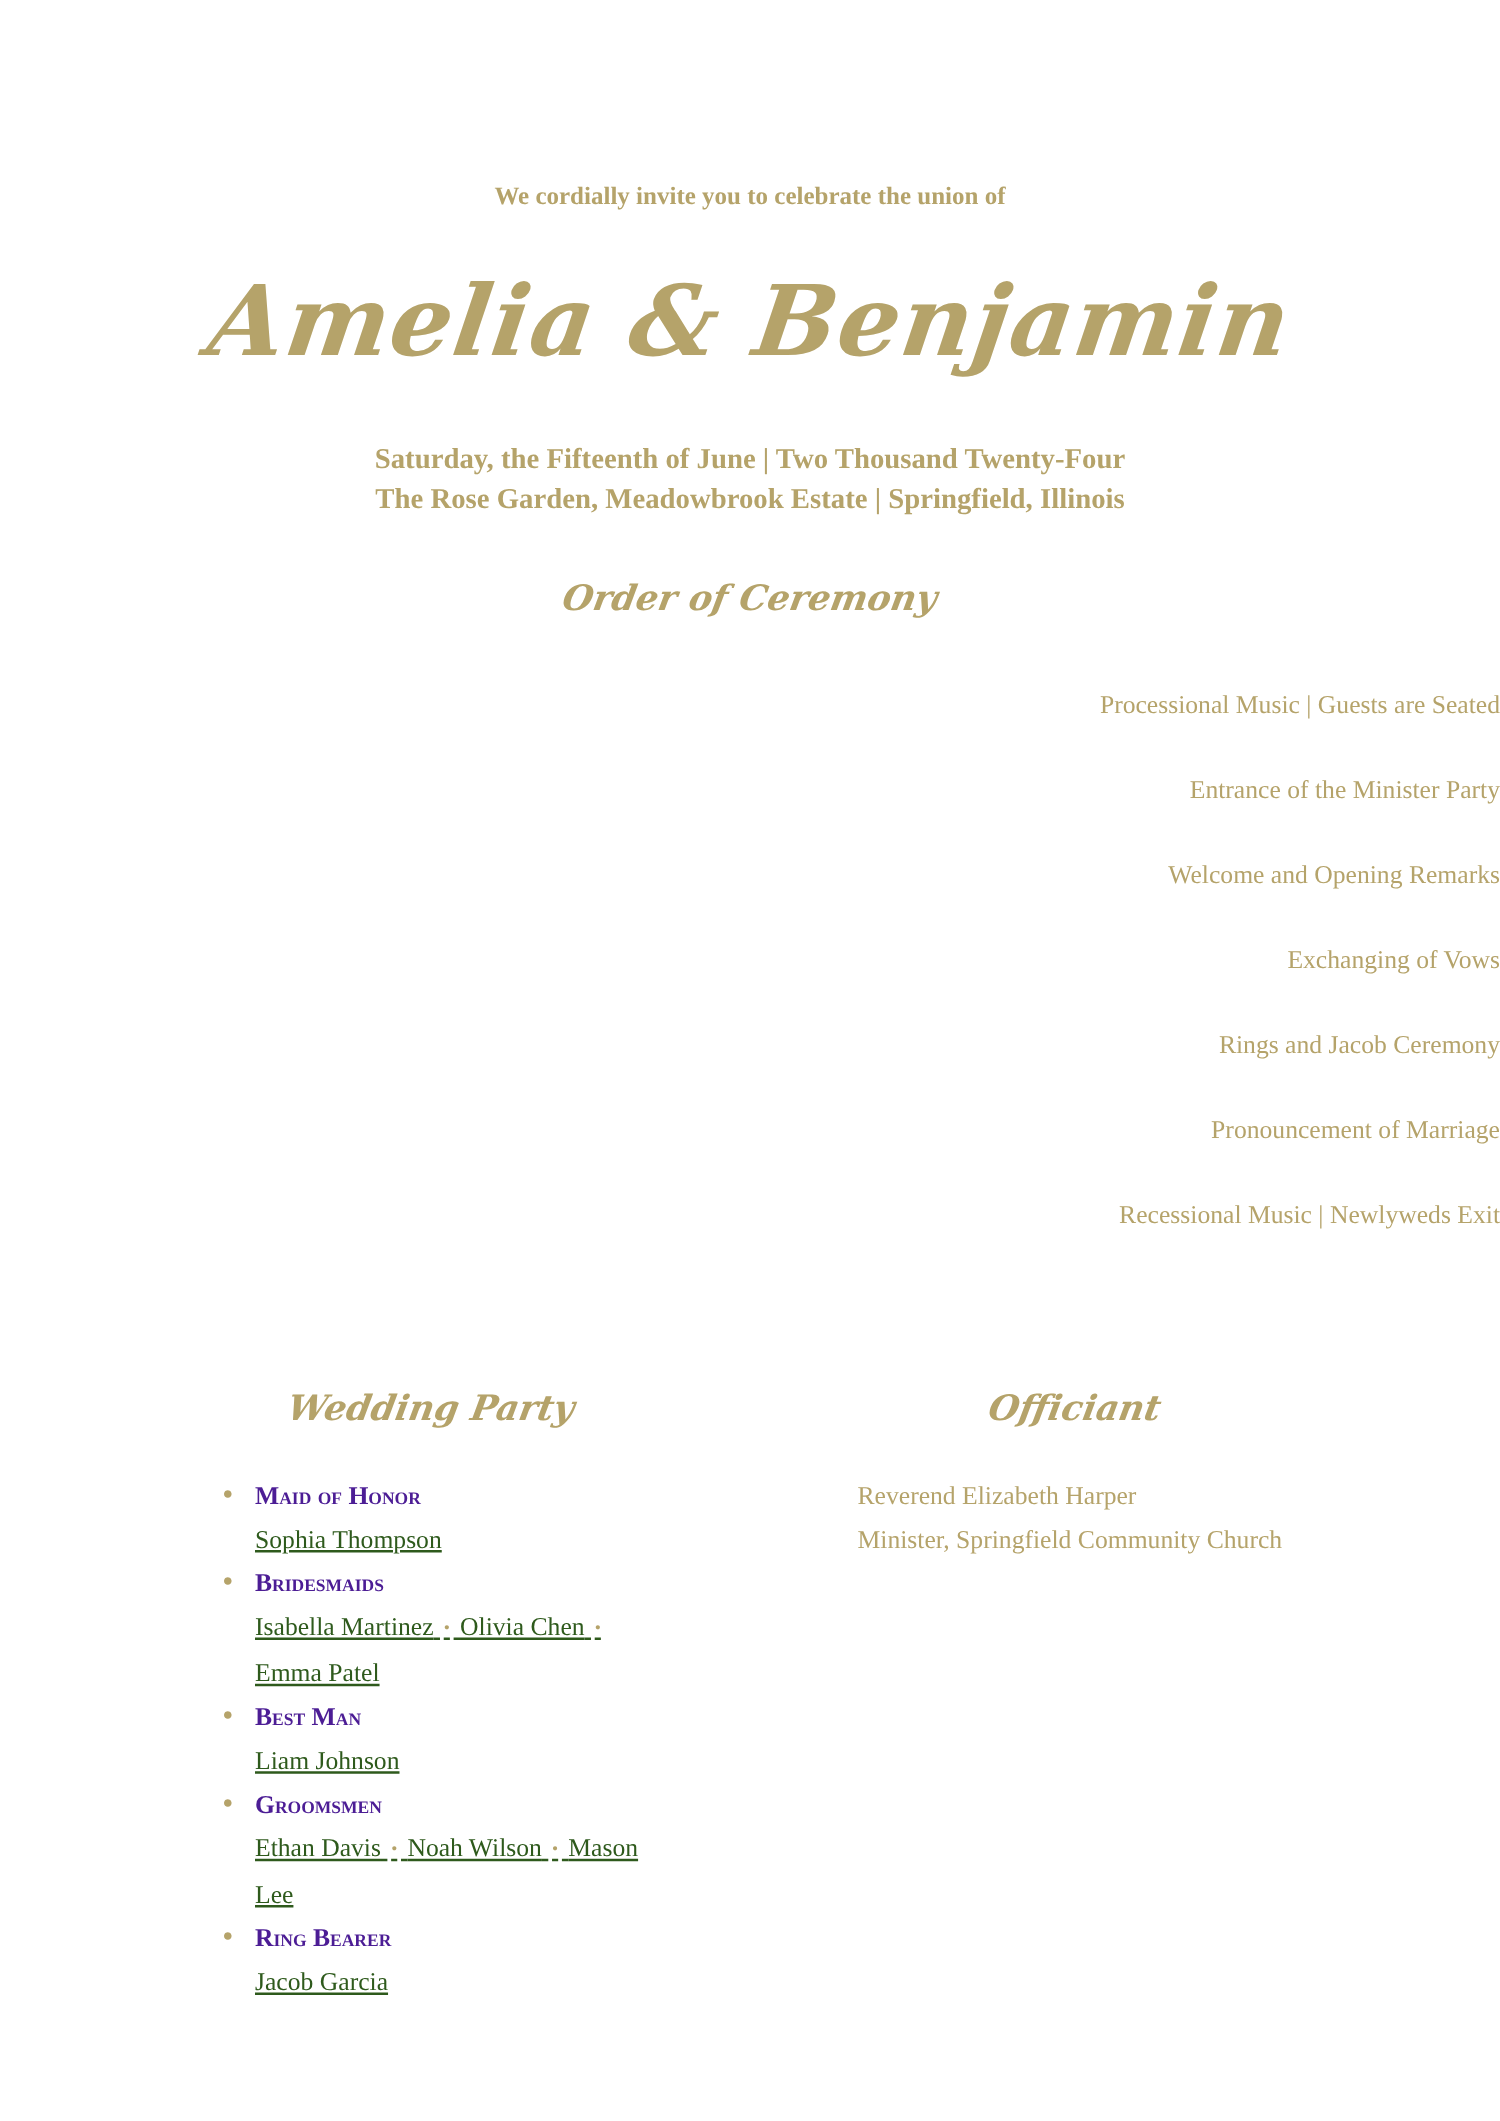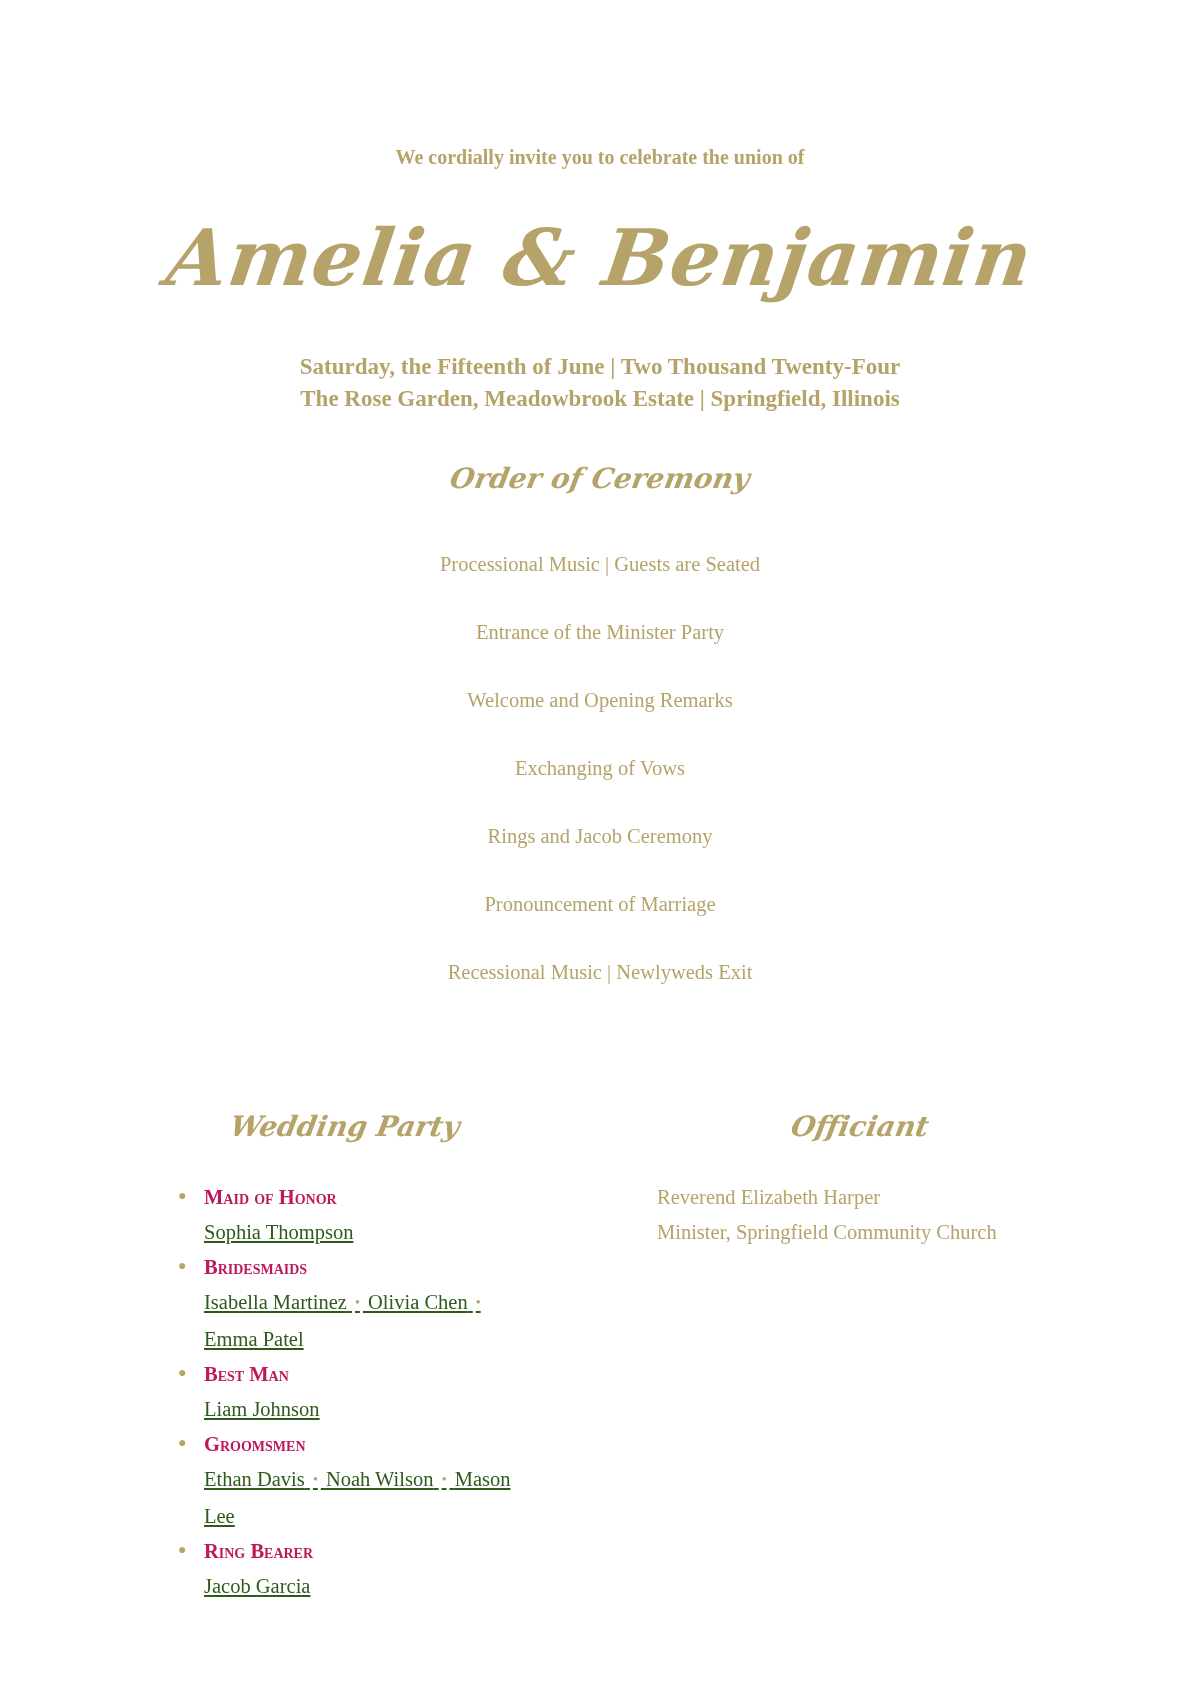--- a/index.html
+++ b/index.html
@@ -4,31 +4,31 @@
 <style>
   html, body { margin:0; padding:0; background:#ffffff; }
   body { width:1200px; height:1697px; position:relative; font-family:"Liberation Serif", serif; color:#b5a36a; overflow:hidden; }
   .center { position:absolute; left:0; width:1200px; text-align:center;font-weight:bold; }
   .invite { top:146px; font-size:20px; }
   .names { top:212px; font-family:"DejaVu Serif", serif; font-style:italic; font-weight:bold; font-size:78px; letter-spacing:1px; transform:skewX(-8deg); }
   .date { top:354px; font-size:23px; }
   .venue { top:386px; font-size:23px; }
   .script { font-family:"DejaVu Serif", serif; font-style:italic; font-weight:bold; transform:skewX(-10deg); }
   .order-title { top:462px; font-size:28px; }
-  .order-list { position:absolute; top:552px; left:0; width:1200px; margin:0; padding:0; list-style:none; text-align:center; }
+  .order-list { position:absolute; top:552px; left:0; width:1200px; margin:0; padding:0; list-style:none; text-align:right; }
   .order-list li { height:68px; font-size:20.5px; line-height:24px; }
   .party-title { position:absolute; top:1110px; left:180px; width:330px; text-align:center; font-size:28px; }
   .off-title { position:absolute; top:1110px; left:620px; width:480px; text-align:center; font-size:28px; }
   .party-list { position:absolute; top:1180px; left:178px; width:360px; margin:0; padding:0; list-style:none; }
   .party-list li { position:relative; padding-left:26px; }
   .party-list li .bullet { position:absolute; left:0; top:8px; font-size:14px; color:#b5a36a; }
-  .role { font-weight:bold; font-variant:small-caps; font-size:20.5px; line-height:35px; color:#be185d; display:block; }
+  .role { font-weight:bold; font-variant:small-caps; font-size:20.5px; line-height:35px; color:#4c1d95; display:block; }
   .people { font-size:20.5px; line-height:35px; color:#2e5a1c; display:block;text-decoration:underline; }
   .sep { color:#b5a36a; font-size:14px; padding:0 3px; position:relative; top:-2px; }
-  .officiant { position:absolute; top:1180px; left:657px; font-size:20.5px; line-height:35px; color:#b5a36a; }
+  .officiant { position:absolute; top:1180px; left:686px; font-size:20.5px; line-height:35px; color:#b5a36a; }
 </style>
 </head>
 <body>
 
 <div class="center invite">We cordially invite you to celebrate the union of</div>
 <div class="center names">Amelia &amp; Benjamin</div>
 <div class="center date">Saturday, the Fifteenth of June | Two Thousand Twenty-Four</div>
 <div class="center venue">The Rose Garden, Meadowbrook Estate | Springfield, Illinois</div>
 
 <div class="center script order-title">Order of Ceremony</div>

